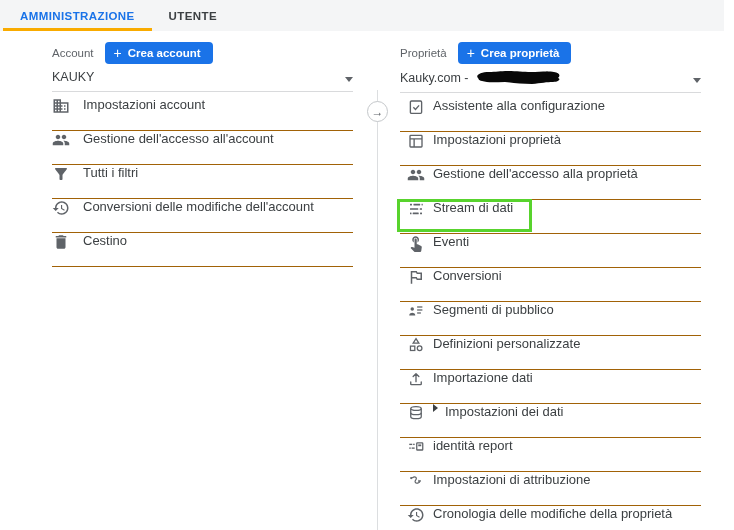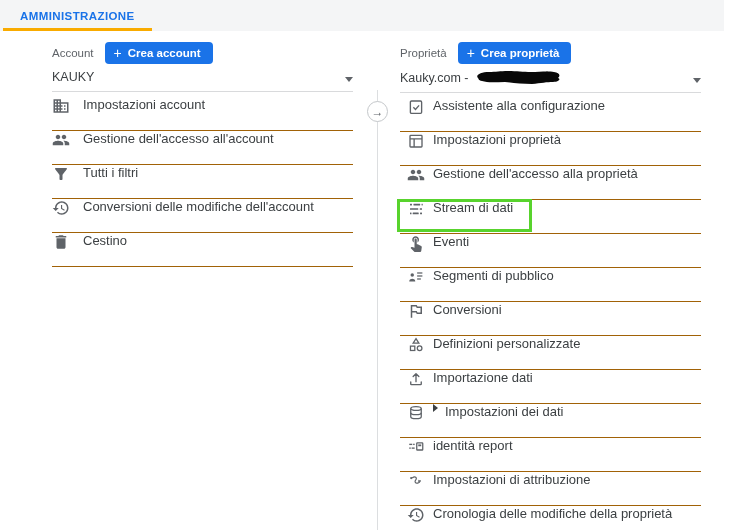--- a/index.html
+++ b/index.html
@@ -54,20 +54,23 @@
 </head>
 <body>
 
 <div class="stage">
 
   <div class="tabbar">
     <div class="tab active">
       <span>AMMINISTRAZIONE</span>
       <div class="tab-underline"></div>
     </div>
+    <div class="tab">
+      <span>UTENTE</span>
+    </div>
   </div>
 
   <div class="divider-line"></div>
   <div class="divider-circle">
     <span>→</span>
   </div>
 
   <div class="panel" id="left-panel">
     <div class="panel-head">
       <span class="panel-label">Account</span>
@@ -176,38 +179,38 @@
         <span class="row-label">Stream di dati</span>
       </div>
       <div class="menu-row">
         <svg class="ricon" viewBox="0 0 24 24">
             <path fill="#5f6368" d="M9 11.24V7.5C9 6.12 10.12 5 11.5 5S14 6.12 14 7.5v3.74c1.21-.81 2-2.18 2-3.74C16 5.01 13.99 3 11.5 3S7 5.01 7 7.5c0 1.56.79 2.93 2 3.74zm9.84 4.63l-4.54-2.26c-.17-.07-.35-.11-.54-.11H13v-6c0-.83-.67-1.5-1.5-1.5S10 6.67 10 7.5v10.74c-3.6-.76-3.54-.75-3.67-.75-.31 0-.59.13-.79.33l-.79.8 4.94 4.94c.27.27.65.44 1.06.44h6.79c.75 0 1.33-.55 1.44-1.28l.75-5.27c.01-.07.02-.14.02-.2 0-.62-.38-1.16-.91-1.38z"></path>
           </svg>
         <span class="row-label">Eventi</span>
       </div>
       <div class="menu-row">
         <svg class="ricon" viewBox="0 0 24 24">
+            <path fill="#5f6368" d="M14 6l-1-2H5v17h2v-7h5l1 2h7V6h-6zm4 8h-4l-1-2H7V6h5l1 2h5v6z"></path>
+          </svg>
+        <span class="row-label">Conversioni</span>
+      </div>
+      <div class="menu-row">
+        <svg class="ricon" viewBox="0 0 24 24">
             <g fill="#5f6368">
               <circle cx="7" cy="9.4" r="2.3"></circle>
               <path d="M3 17.6c0-2.1 2.7-3.2 4-3.2s4 1.1 4 3.2v.4H3z"></path>
               <rect x="13.5" y="5.8" width="7" height="1.7"></rect>
               <rect x="13.5" y="9.8" width="7" height="1.7"></rect>
               <rect x="13.5" y="13.8" width="5" height="1.7"></rect>
             </g>
           </svg>
         <span class="row-label">Segmenti di pubblico</span>
       </div>
       <div class="menu-row">
         <svg class="ricon" viewBox="0 0 24 24">
-            <path fill="#5f6368" d="M14 6l-1-2H5v17h2v-7h5l1 2h7V6h-6zm4 8h-4l-1-2H7V6h5l1 2h5v6z"></path>
-          </svg>
-        <span class="row-label">Conversioni</span>
-      </div>
-      <div class="menu-row">
-        <svg class="ricon" viewBox="0 0 24 24">
             <g fill="none" stroke="#5f6368" stroke-width="1.7">
               <path d="M12 3.6l3.8 6H8.2z"></path>
               <rect x="4.6" y="13.5" width="5.8" height="5.8"></rect>
               <circle cx="16.8" cy="16.4" r="3.1"></circle>
             </g>
           </svg>
         <span class="row-label">Definizioni personalizzate</span>
       </div>
       <div class="menu-row">
         <svg class="ricon" viewBox="0 0 24 24">

